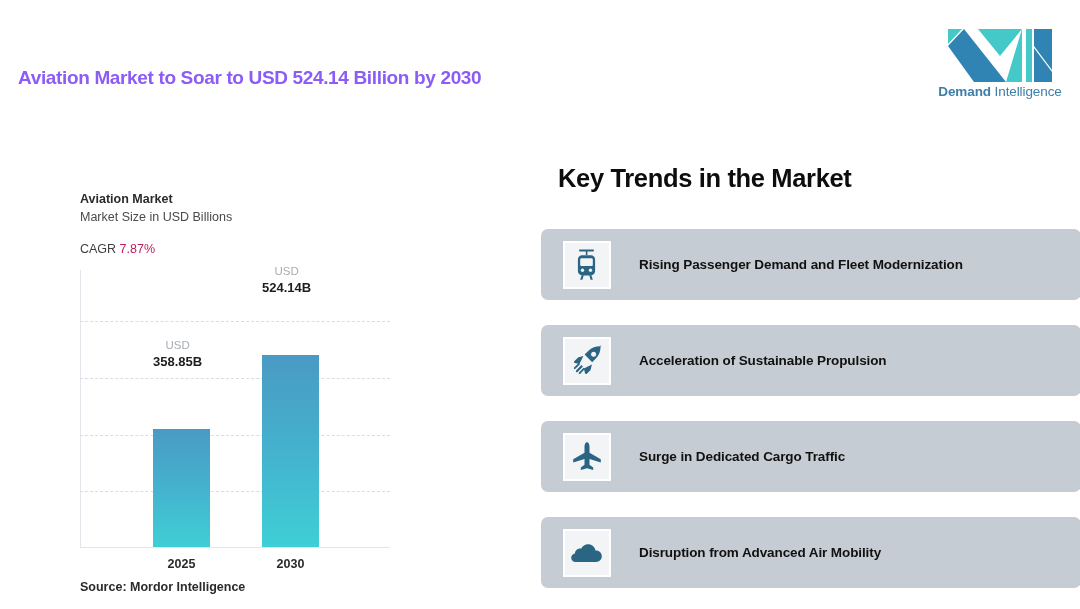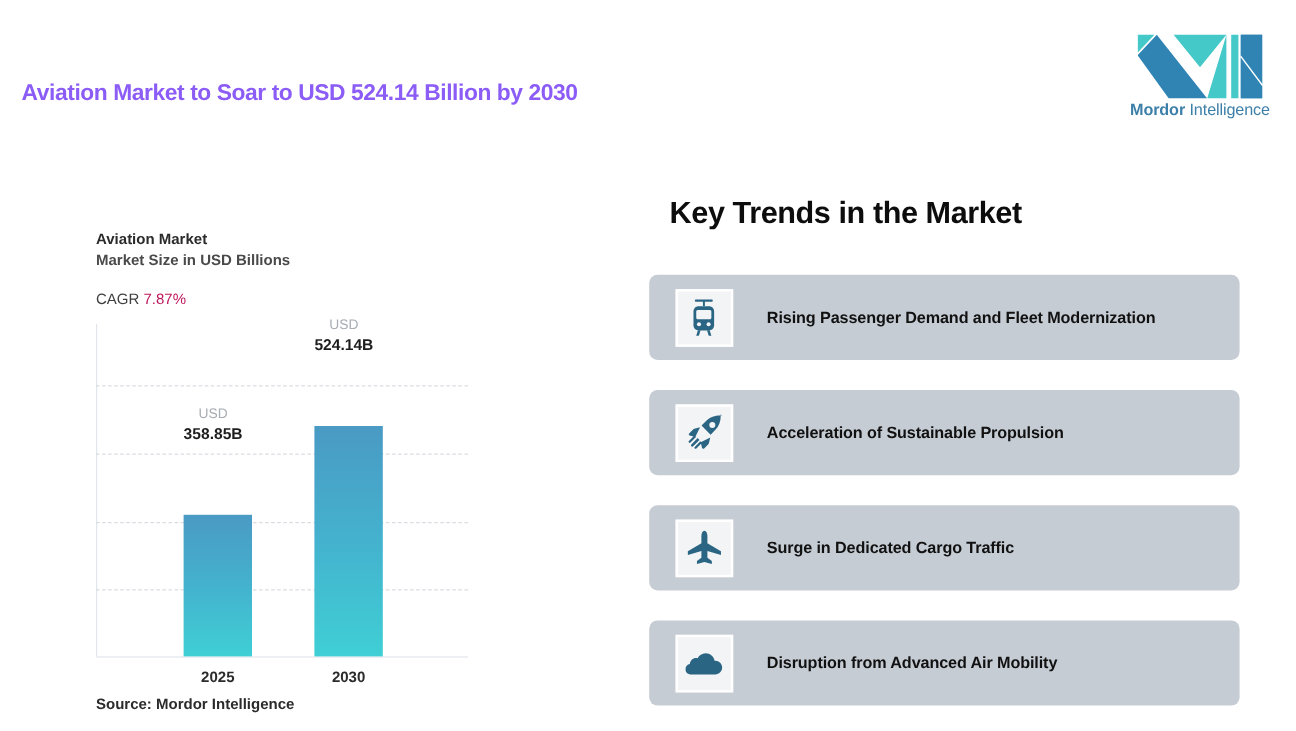--- a/index.html
+++ b/index.html
@@ -67,21 +67,21 @@
     left: 0; top: 0;
     font-size: 12.5px;
     font-weight: bold;
     color: #2b2b2b;
     white-space: nowrap;
   }
   #chart-subtitle {
     position: absolute;
     left: 0; top: 18px;
     font-size: 12.5px;
-    font-weight: bold;
+    font-weight: normal;
     color: #4a4a4a;
     white-space: nowrap;
   }
   #chart-cagr {
     position: absolute;
     left: 0; top: 50px;
     font-size: 12.5px;
     color: #3f3f3f;
     white-space: nowrap;
   }
@@ -171,21 +171,21 @@
     color: #0d0d0d;
     white-space: nowrap;
   }
   #trends-list {
     position: absolute;
     left: 0; top: 69px;
     width: 540px;
   }
   .trend-card {
     position: relative;
-    width: 492px;
+    width: 540px;
     height: 71px;
     margin-bottom: 25px;
     background: #c6ccd4;
     border-radius: 7px;
     box-sizing: border-box;
   }
   .trend-icon-tile {
     position: absolute;
     left: 22px; top: 11.5px;
     width: 48px; height: 48px;
@@ -232,21 +232,21 @@
         <polygon points="78,5 84,5 84,58 78,58" fill="#45c8c8"></polygon>
 
         <polygon points="86,5 104,5 104,58 86,58" fill="#2f84b4"></polygon>
         <polygon points="86,5 104,40 104,5" fill="#45c8c8" opacity="0"></polygon>
         <polygon points="86,5 86,22 104,46 104,5" fill="#2f84b4"></polygon>
         <polygon points="86,24 104,48 104,58 86,58" fill="#2f84b4"></polygon>
         <polygon points="86,22 104,46 104,48 86,24" fill="#ffffff"></polygon>
       </svg>
     </div>
     <div id="logo-wordmark">
-      <span class="w-bold">Mordor</span><span class="w-light"> Intelligence</span>
+      <span class="w-bold">Demand</span><span class="w-light"> Intelligence</span>
     </div>
   </div>
 </div>
 
 <div id="chart-panel">
   <div id="chart-title">Aviation Market</div>
   <div id="chart-subtitle">Market Size in USD Billions</div>
   <div id="chart-cagr"><span>CAGR </span><span class="cagr-value">7.87%</span></div>
 
   <div id="plot">

